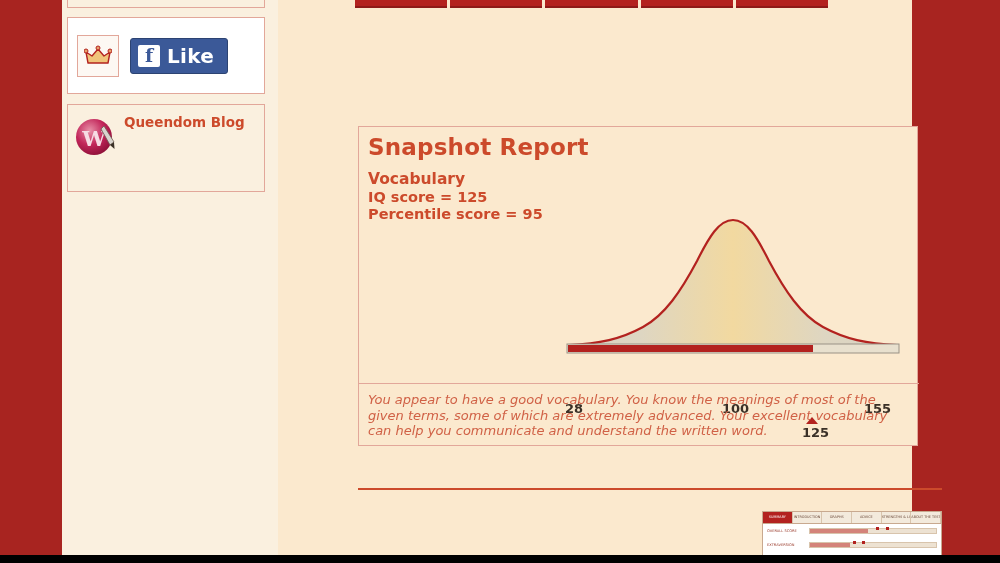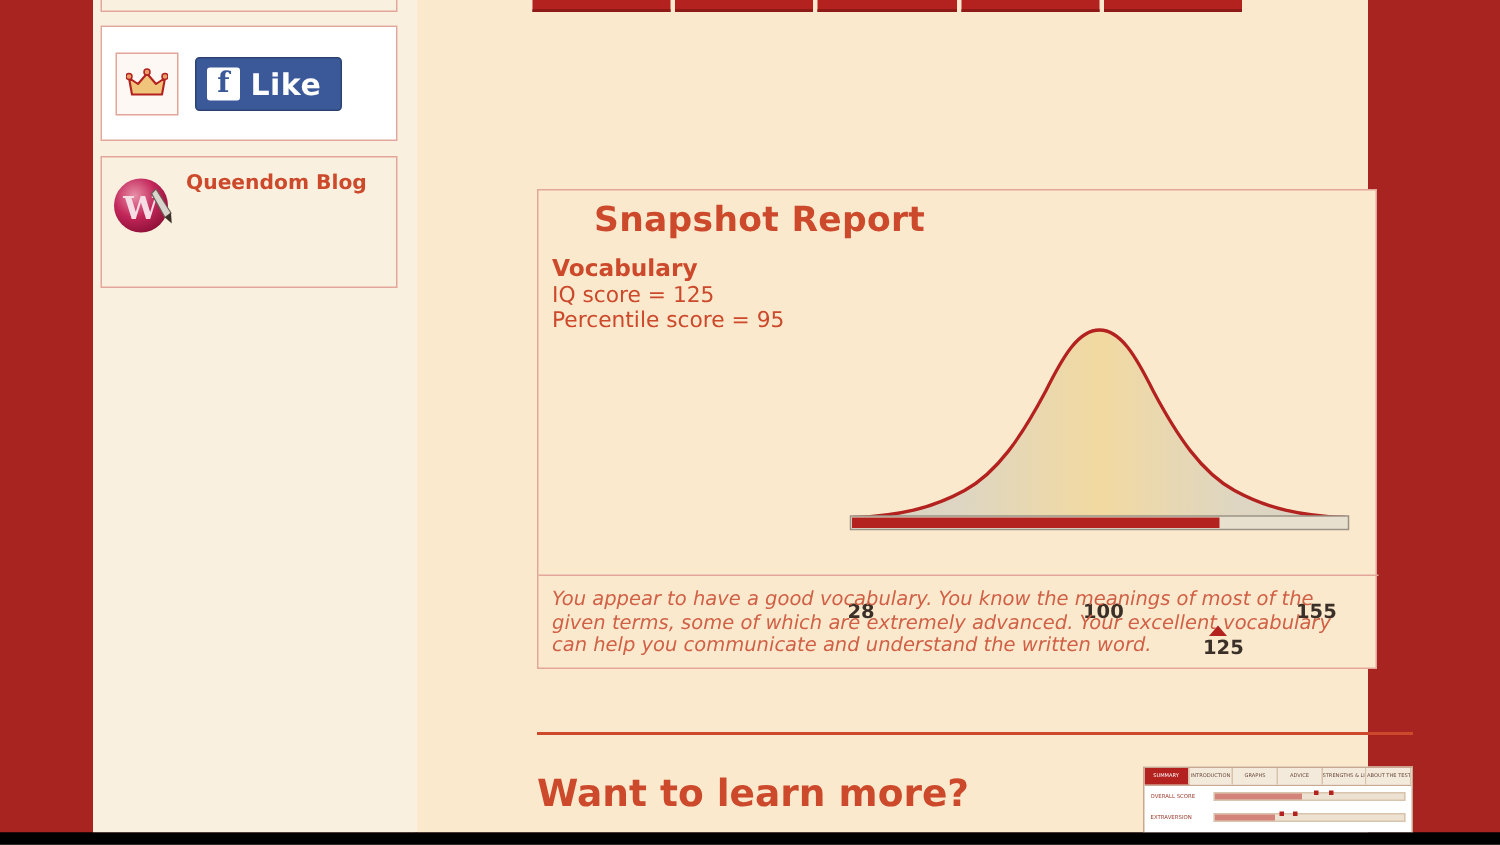--- a/index.html
+++ b/index.html
@@ -174,35 +174,34 @@
     background: #FBE9CE;
     box-sizing: border-box;
   }
   #report-title {
     position: absolute;
     left: 9px; top: 7px;
     color: #CC4A2B;
     font-size: 23px;
     font-weight: bold;
     letter-spacing: .2px;
-    margin-left: 28px;
   }
   #report-subtitle {
     position: absolute;
     left: 9px; top: 43px;
     color: #CC4A2B;
     font-size: 15.5px;
     font-weight: bold;
   }
   #score-lines {
     position: absolute;
     left: 9px; top: 62px;
     color: #CC4A2B;
     font-size: 14.5px;
-    font-weight: normal;
+    font-weight: bold;
     line-height: 17px;
   }
 
   
   #chart {
     position: absolute;
     left: 200px;
     top: 60px;
     width: 348px;
     height: 200px;
@@ -439,21 +438,20 @@
           </div>
         </div>
 
         <div id="interpretation">
           <p>You appear to have a good vocabulary. You know the meanings of most of the given terms, some of which are extremely advanced. Your excellent vocabulary can help you communicate and understand the written word.</p>
         </div>
       </div>
 
       <div id="divider"></div>
 
-      <div id="learn-more-title">Want to learn more?</div>
 
       <div id="thumb">
         <div class="thumb-tabs">
           <div class="thumb-tab active">SUMMARY</div>
           <div class="thumb-tab">INTRODUCTION</div>
           <div class="thumb-tab">GRAPHS</div>
           <div class="thumb-tab">ADVICE</div>
           <div class="thumb-tab">STRENGTHS &amp; LIMITATIONS</div>
           <div class="thumb-tab">ABOUT THE TEST</div>
         </div>

